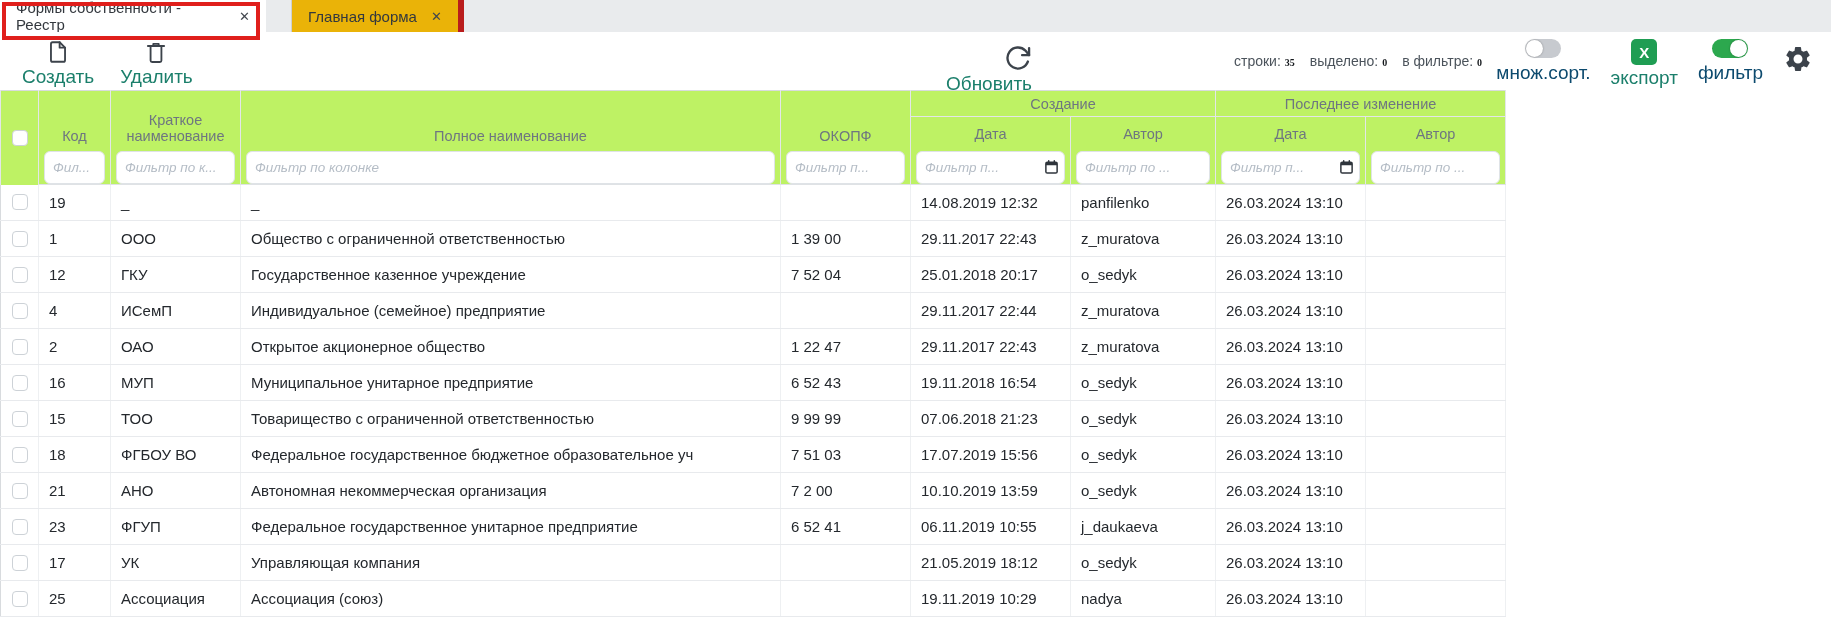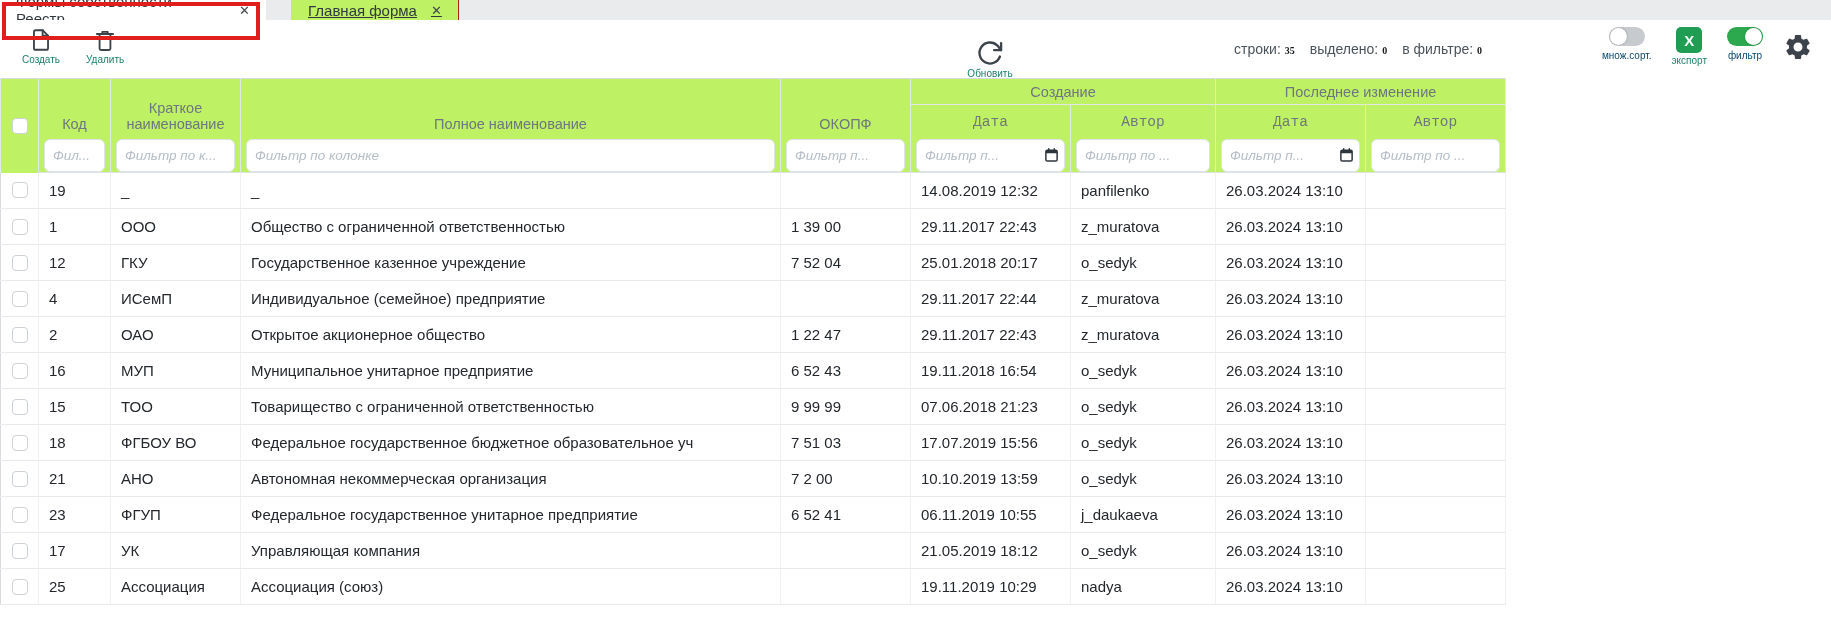--- a/index.html
+++ b/index.html
@@ -6,55 +6,55 @@
     --accent:#1b7f6b; --export-green:#1f9d53; --toggle-on:#2ca84e;
     --toggle-off:#c7cacf; --annotation-red:#e01f1c;
   }
   *{box-sizing:border-box;}
   html,body{margin:0;padding:0;}
   body{
     width:1831px;height:630px;overflow:hidden;background:#fff;
     font-family:"Liberation Sans","DejaVu Sans",sans-serif;color:#24282d;
   }
   
-  .tabbar{position:relative;height:20px;background:#e9ebed;display:flex;align-items:stretch;}
+  .tabbar{position:relative;height:32px;background:#e9ebed;display:flex;align-items:stretch;}
   .tab{display:flex;align-items:center;padding:0 16px;font-size:15px;color:#33383e;cursor:pointer;}
   .tab.active{background:#fff;width:266px;}
-  .tab.inactive{background:#bef264;border-left:1px solid #cdd0d4;border-right:1px solid #b91c1c;margin-left:25px;text-decoration:underline;}
+  .tab.inactive{background:#eab308;border-left:1px solid #cdd0d4;border-right:6px solid #b91c1c;margin-left:25px;}
   .tab-close{margin-left:14px;font-size:13px;font-weight:bold;color:#42474e;line-height:1;}
   .annotation{position:absolute;left:2px;top:2px;width:258px;height:38px;border:4px solid var(--annotation-red);pointer-events:none;z-index:5;}
   
   .toolbar{position:relative;height:58px;background:#fff;}
   .tool-btn{display:flex;flex-direction:column;align-items:center;justify-content:flex-start;gap:2px;cursor:pointer;}
-  .tool-btn .lbl{color:var(--accent);font-size:10px;line-height:1;white-space:nowrap;}
+  .tool-btn .lbl{color:var(--accent);font-size:19px;line-height:1;white-space:nowrap;}
   .tool-btn .lbl.dark{color:#0c4a6e;}
   .icon-stroke{stroke:#3c434b;fill:none;stroke-width:1.7;stroke-linecap:round;stroke-linejoin:round;}
   .tool-left{position:absolute;left:22px;top:7px;display:flex;gap:26px;}
-  .refresh-wrap{position:absolute;left:948px;top:19px;width:84px;}
+  .refresh-wrap{position:absolute;left:948px;top:12px;width:84px;align-items:flex-end;}
   .counters{position:absolute;left:1234px;top:0;height:58px;display:flex;align-items:center;gap:15px;font-size:14px;color:#4b535b;white-space:nowrap;}
   .counters b{color:#15191d;font-size:10px;padding-left:4px;font-family:Liberation Serif, serif;}
   .tool-right{position:absolute;right:18px;top:7px;display:flex;gap:20px;align-items:flex-start;}
   .switch{width:36px;height:19px;border-radius:10px;position:relative;margin-bottom:3px;}
   .switch.off{background:var(--toggle-off);}
   .switch.on{background:var(--toggle-on);}
   .knob{width:17px;height:17px;border-radius:50%;background:#fff;position:absolute;top:1px;box-shadow:0 0 2px rgba(0,0,0,.35);}
   .switch.off .knob{left:1px;}
   .switch.on .knob{right:1px;}
   .excel{width:26px;height:26px;border-radius:5px;background:var(--export-green);color:#fff;font-weight:bold;font-size:15px;display:flex;align-items:center;justify-content:center;margin-bottom:1px;}
   .gear-btn{margin-top:5px;cursor:pointer;}
   
   table.grid{border-collapse:collapse;table-layout:fixed;width:1505px;border:1px solid #d8dbde;}
   thead th{background:#bef264;color:#6e7680;font-weight:400;font-size:14.5px;
            border-left:1px solid #e3e6e9;border-right:1px solid #e3e6e9;padding:2px 6px;}
   tr.h-group{height:26px;}
   tr.h-cols{height:34px;}
   tr.h-filters{height:34px;}
   th.grp{border-bottom:1px solid #e3e6e9;vertical-align:middle;}
   th.vspan{vertical-align:bottom;padding-bottom:7px;}
-  tr.h-cols th{vertical-align:middle;font-family:Liberation Mono, monospace;}
+  tr.h-cols th{vertical-align:middle;}
   tr.h-filters th{border-bottom:1px solid #dfe2e5;vertical-align:middle;padding:0 5px;}
   .flt{width:100%;height:33px;border:1px solid #dfe3e7;border-radius:6px;background:#fff;
        padding:0 8px;font-family:inherit;font-size:13.5px;color:#333;outline:none;}
   .flt::placeholder{color:#b5bdc6;font-style:italic;}
   .fwrap{position:relative;}
   .fwrap .flt{padding-right:24px;}
   .fwrap svg{position:absolute;right:6px;top:50%;transform:translateY(-50%);}
   .cal-stroke{stroke:#2f353c;fill:none;stroke-width:1.6;stroke-linecap:round;}
   tbody td{height:36px;padding:0 10px;font-size:15px;color:#24282d;background:#fff;
            border-bottom:1px solid #e8eaed;border-right:1px solid #eef0f2;

